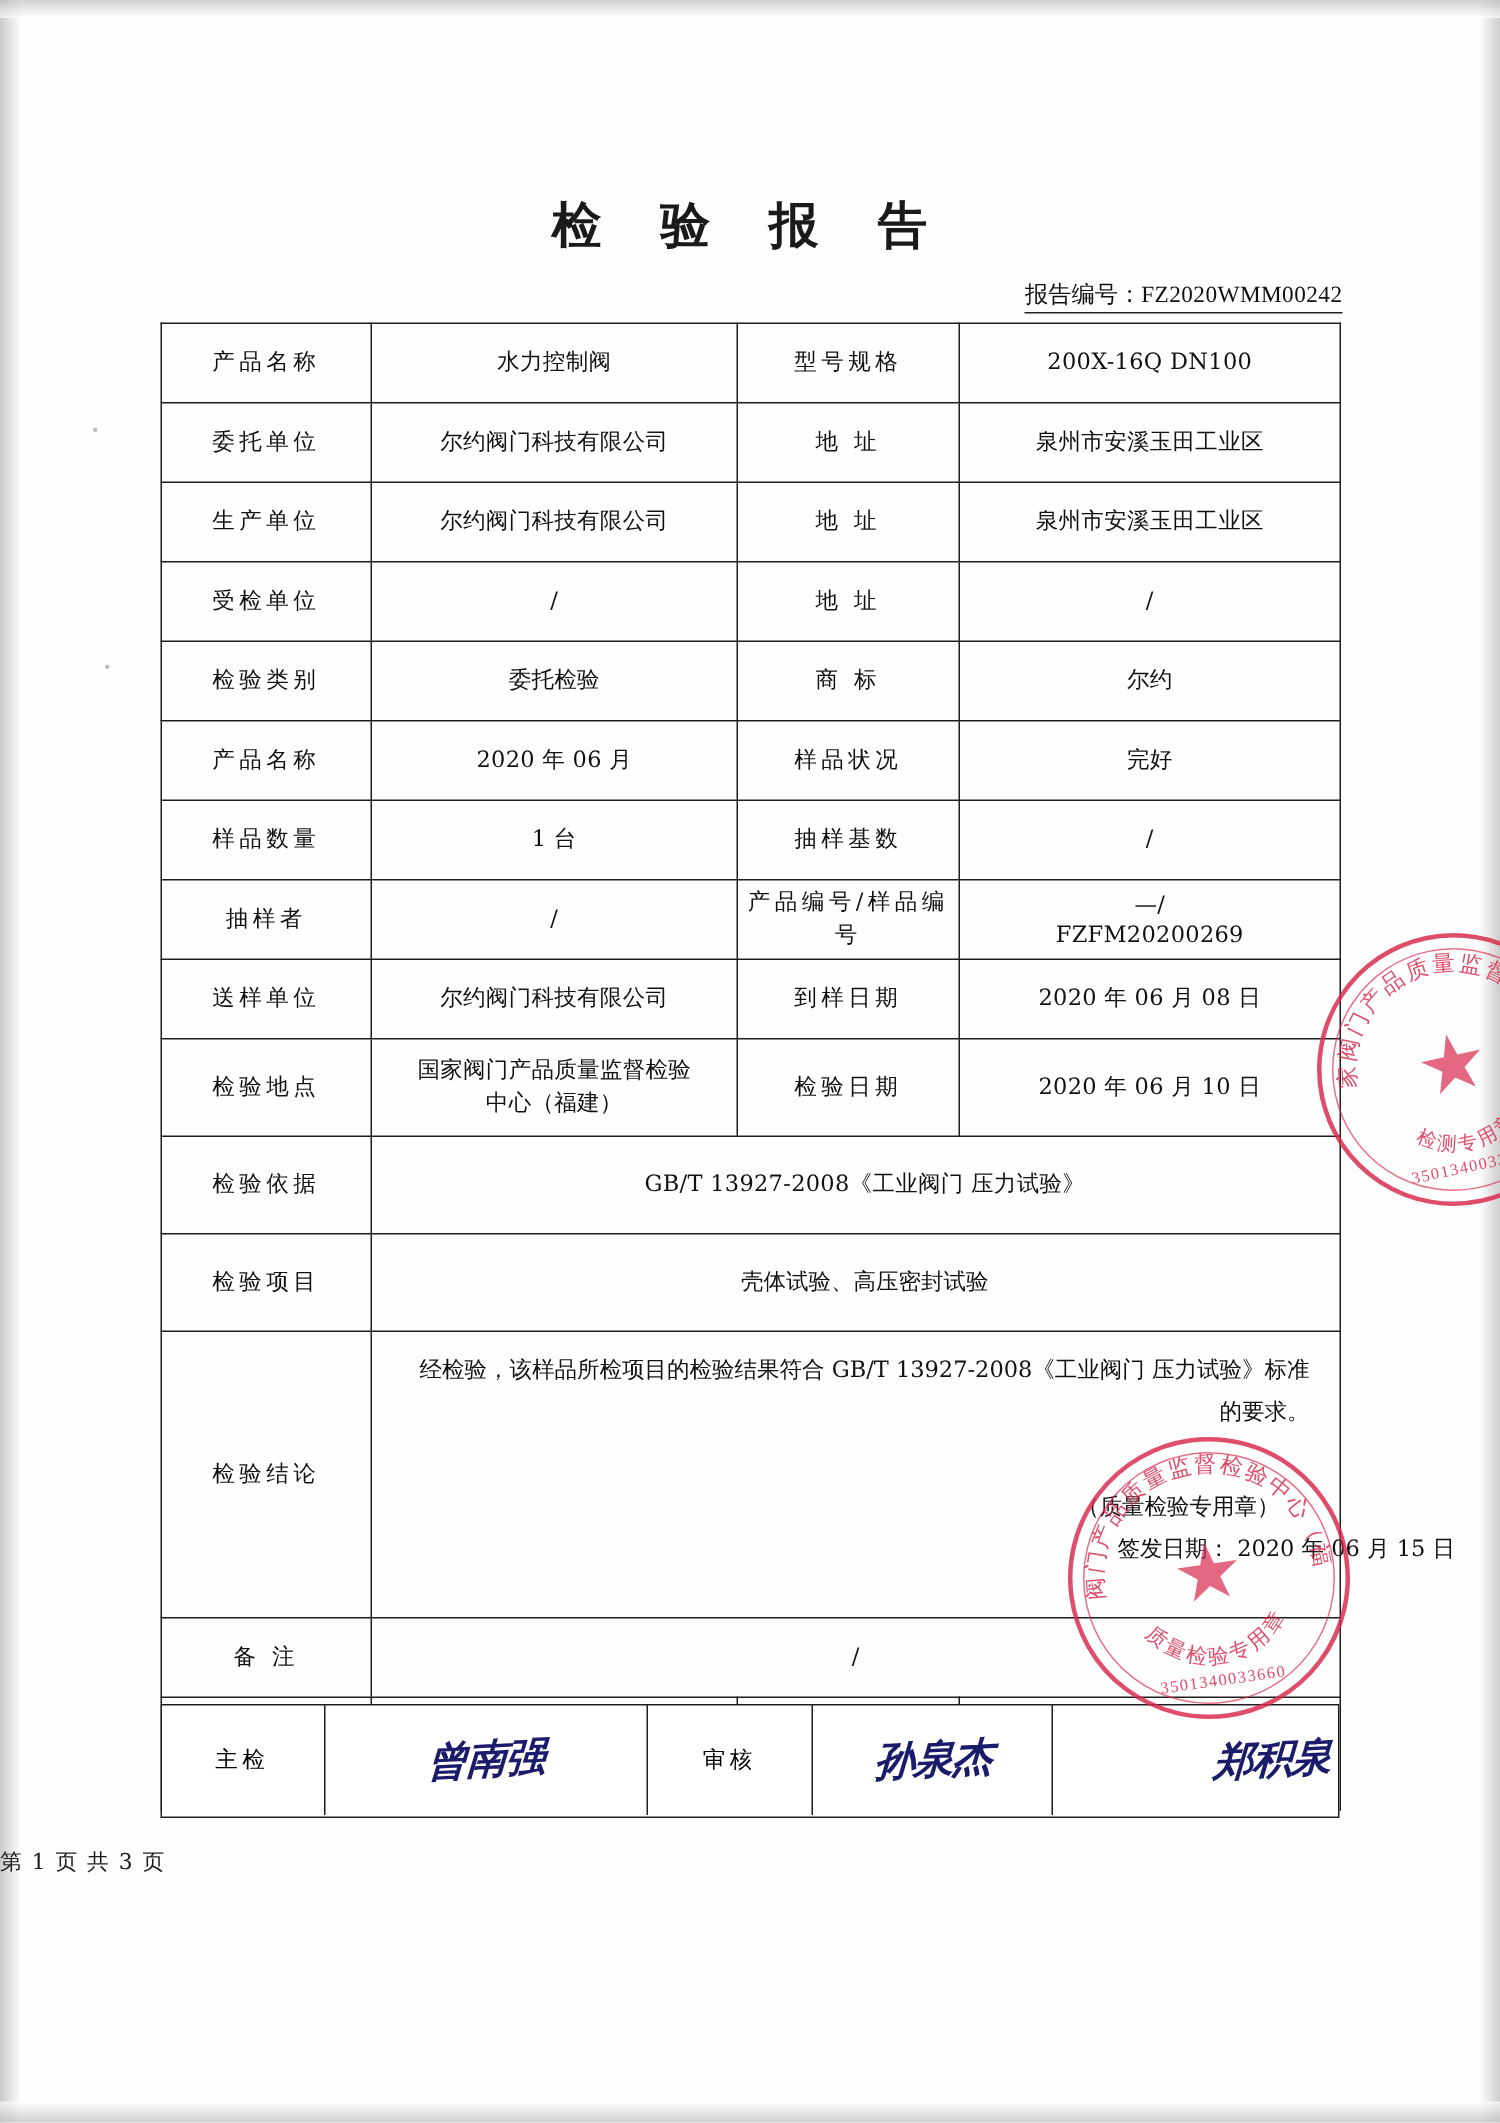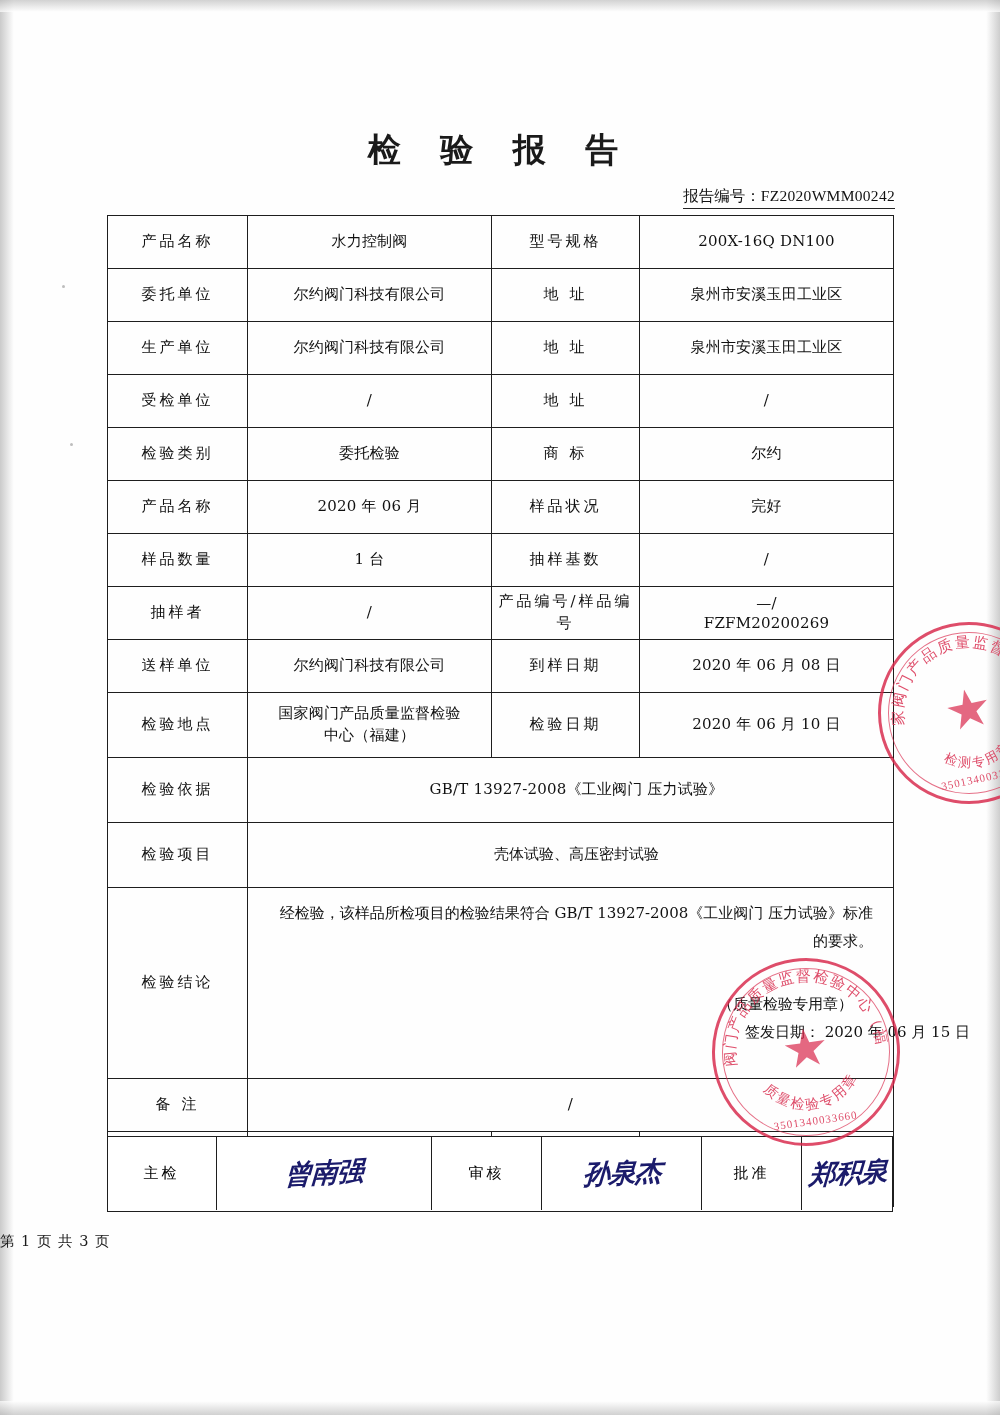--- a/index.html
+++ b/index.html
@@ -362,21 +362,20 @@
   <div style="position:absolute; left:107px; top:1136px; width:786px; height:76px; pointer-events:none;">
     <div style="position:absolute; left:0; top:0; width:786px; height:76px; border:1px solid #1e1e1e; box-sizing:border-box; background:#fff;"></div>
     <div style="position:absolute; left:0; top:0; width:110px; height:74px; border-right:1px solid #1e1e1e; box-sizing:border-box; display:flex; align-items:center; justify-content:center; font-size:15px; letter-spacing:3px; font-family:'DejaVu Serif',serif;">主检</div>
     <div style="position:absolute; left:110px; top:0; width:215px; height:74px; border-right:1px solid #1e1e1e; box-sizing:border-box; display:flex; align-items:center; justify-content:center;">
       <span class="sig-name">曾南强</span>
     </div>
     <div style="position:absolute; left:325px; top:0; width:110px; height:74px; border-right:1px solid #1e1e1e; box-sizing:border-box; display:flex; align-items:center; justify-content:center; font-size:15px; letter-spacing:3px; font-family:'DejaVu Serif',serif;">审核</div>
     <div style="position:absolute; left:435px; top:0; width:160px; height:74px; border-right:1px solid #1e1e1e; box-sizing:border-box; display:flex; align-items:center; justify-content:center;">
       <span class="sig-name">孙泉杰</span>
     </div>
-    <div style="position:absolute; left:595px; top:0; width:100px; height:74px; border-right:1px solid #1e1e1e; box-sizing:border-box; display:flex; align-items:center; justify-content:center; font-size:15px; letter-spacing:3px; font-family:'DejaVu Serif',serif;">批准</div>
     <div style="position:absolute; left:695px; top:0; width:91px; height:74px; box-sizing:border-box; display:flex; align-items:center; justify-content:center;">
       <span class="sig-name">郑积泉</span>
     </div>
   </div>
 
   <div class="stamp stamp-small">
     <div class="ring"></div>
     <div class="star"></div>
     <svg class="curve-text" viewBox="0 0 176 176">
       <defs>

